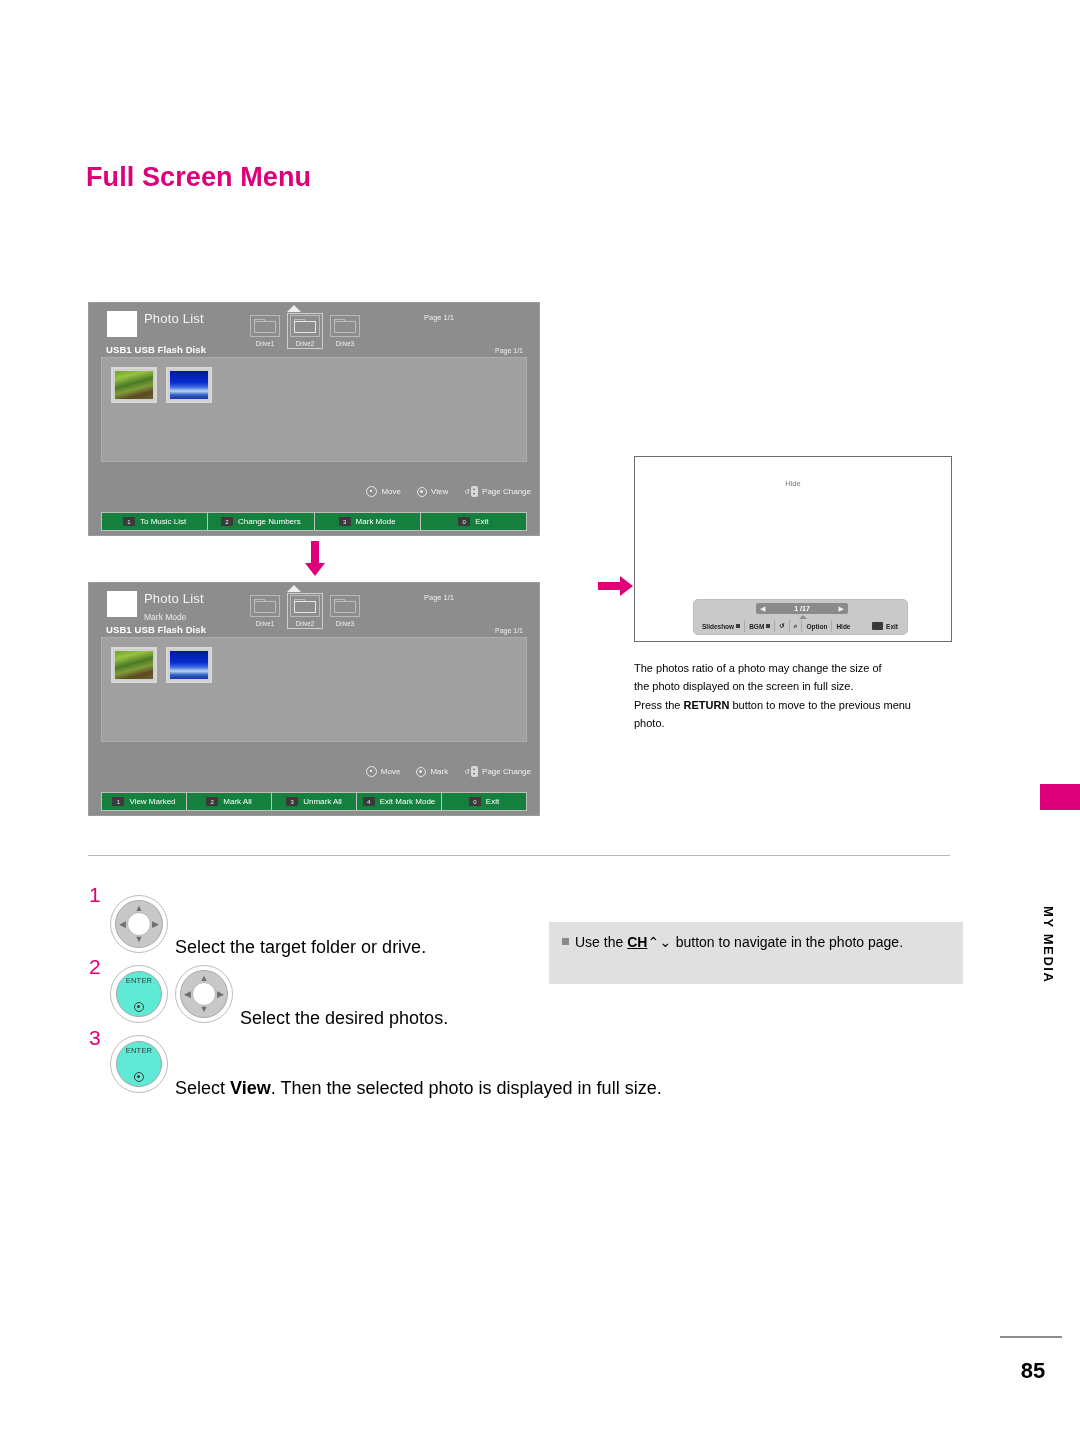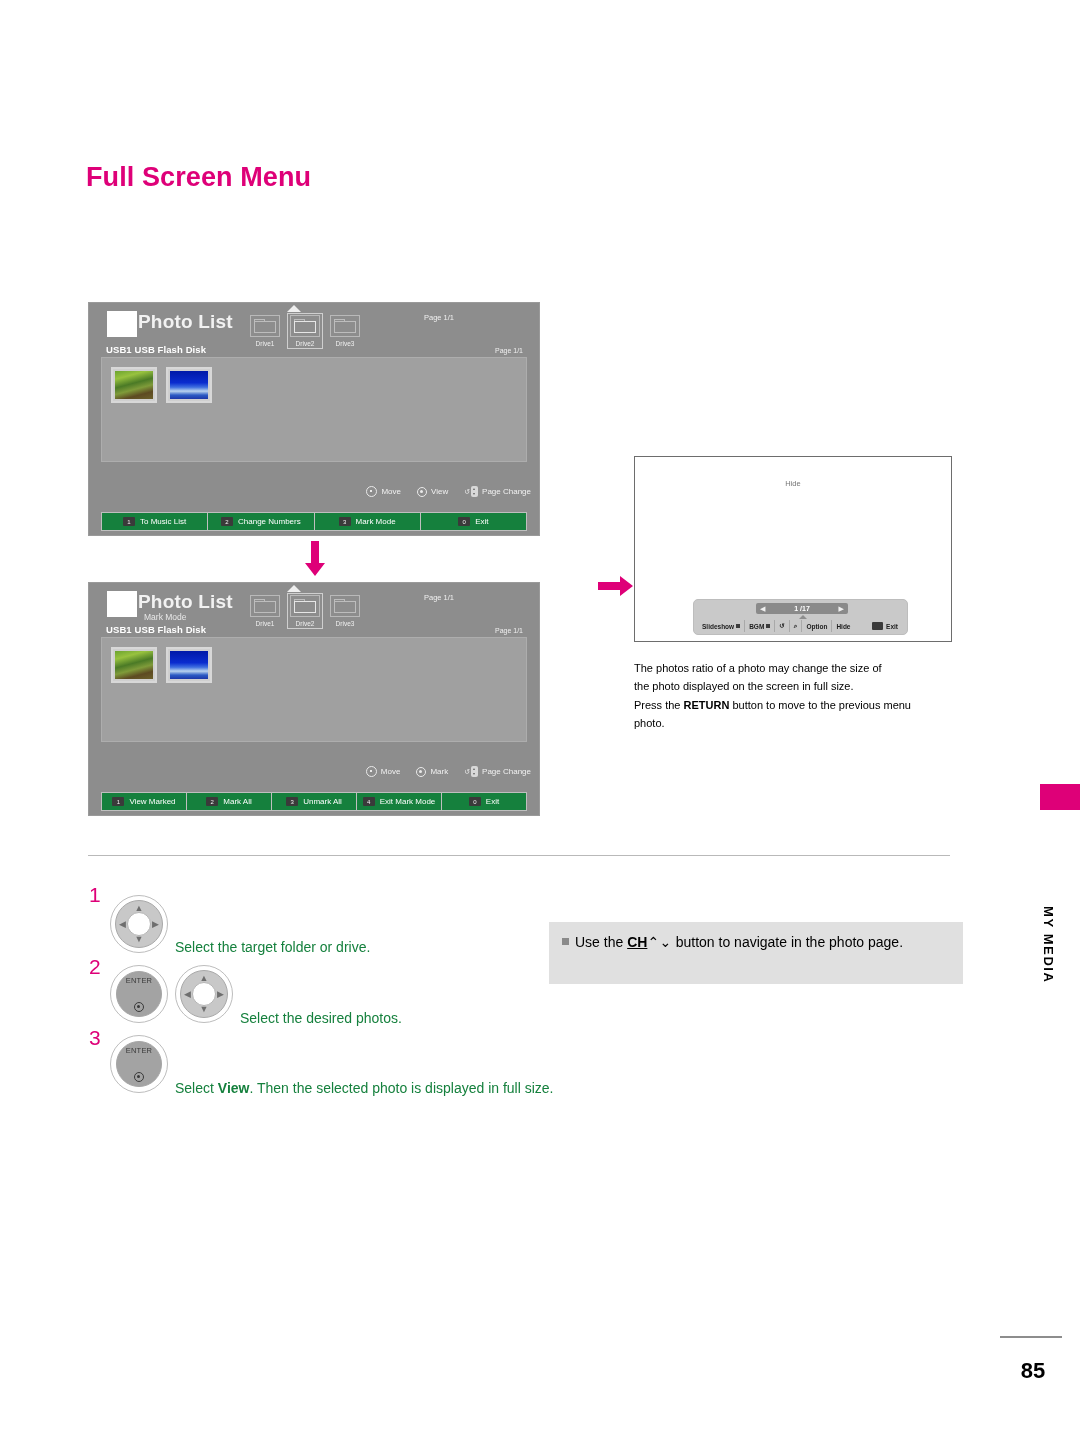--- a/index.html
+++ b/index.html
@@ -26,21 +26,21 @@
     box-sizing:border-box;overflow:hidden;
   }
   #tv-photo-list{left:88px;top:302px;width:452px;height:234px;}
   #tv-mark-mode{left:88px;top:582px;width:452px;height:234px;}
 
   .tv-header{position:relative;height:54px;}
   .tv-logo{
     position:absolute;left:18px;top:8px;width:30px;height:26px;background:#ffffff;
   }
   .tv-title{
-    position:absolute;left:49px;top:8px;font-size:19px;color:#f2f2f2;font-weight:bold;
+    position:absolute;left:55px;top:8px;font-size:13px;color:#f2f2f2;font-weight:normal;
     letter-spacing:.2px;
   }
   .tv-subtitle{
     position:absolute;left:55px;top:29px;font-size:8.5px;color:#e8e8e8;
   }
   .tv-source{
     position:absolute;left:17px;top:41px;font-size:9.5px;color:#ffffff;font-weight:bold;
     letter-spacing:.1px;
   }
 
@@ -204,37 +204,37 @@
   .rt-dn{left:50%;bottom:8px;transform:translateX(-50%);}
   .rt-lf{left:8px;top:50%;transform:translateY(-50%);}
   .rt-rt{right:8px;top:50%;transform:translateY(-50%);}
 
   .enter-btn{
     width:100%;height:100%;border-radius:50%;border:1.5px solid #bdbdbd;box-sizing:border-box;
     position:relative;background:#fff;
   }
   .enter-in{
     position:absolute;left:5px;top:5px;right:5px;bottom:5px;border-radius:50%;
-    background:#a3a3a3;border:1px solid #a5a5a5;box-sizing:border-box;
+    background:#5eead4;border:1px solid #a5a5a5;box-sizing:border-box;
     display:flex;flex-direction:column;align-items:center;justify-content:center;gap:17px;
   }
   .enter-in .etxt{font-size:7.5px;color:#3a3a3a;letter-spacing:.2px;}
   .enter-in .edot{
     width:8px;height:8px;border-radius:50%;border:1.2px solid #3a3a3a;position:relative;
   }
   .enter-in .edot::after{
     content:"";position:absolute;left:1.8px;top:1.8px;width:3px;height:3px;border-radius:50%;background:#3a3a3a;
   }
 
   #remote-1{left:110px;top:895px;width:58px;height:58px;}
   #remote-2a{left:110px;top:965px;width:58px;height:58px;}
   #remote-2b{left:175px;top:965px;width:58px;height:58px;}
   #remote-3{left:110px;top:1035px;width:58px;height:58px;}
 
-  .step-text{position:absolute;font-size:14px;color:#15803d;line-height:20px;}
+  .step-text{position:absolute;font-size:18px;color:#000000;line-height:20px;}
   #step1-text{left:175px;top:937px;}
   #step2-text{left:240px;top:1008px;}
   #step3-text{left:175px;top:1078px;}
   .step-text b{font-weight:bold;}
 
   
   #note-box{
     position:absolute;left:549px;top:922px;width:414px;height:62px;background:#e0e0e0;
   }
   #note-bullet{position:absolute;left:13px;top:16px;width:7px;height:7px;background:#8a8a8a;}

